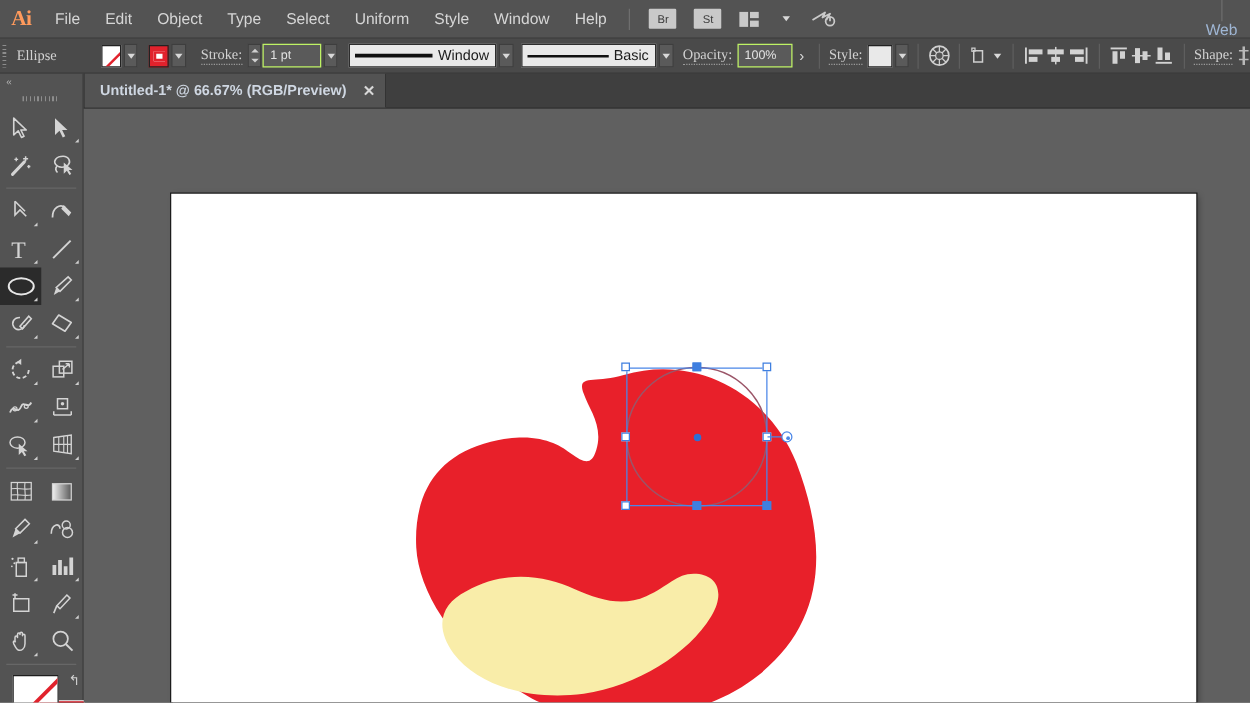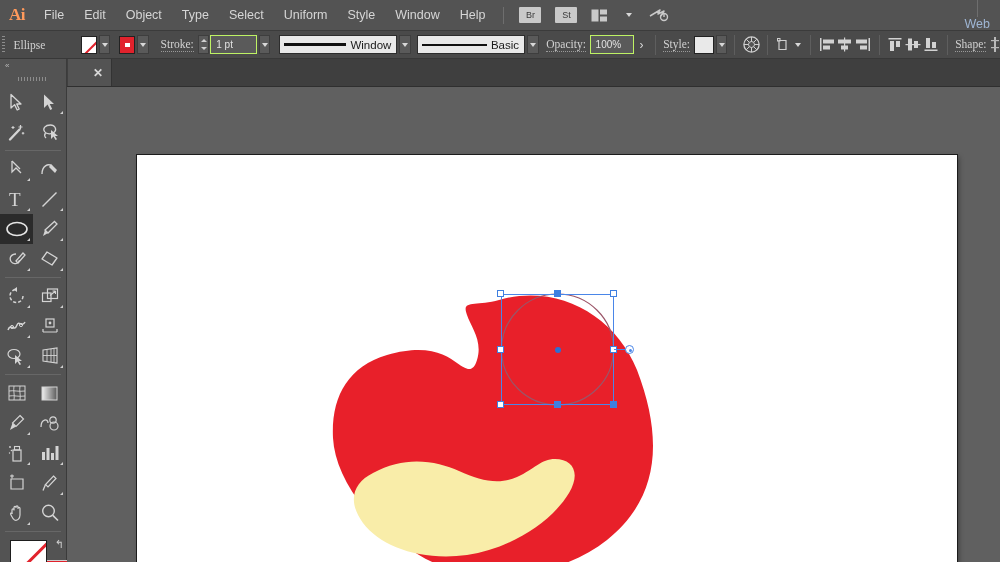--- a/index.html
+++ b/index.html
@@ -442,20 +442,21 @@
       <svg width="8" height="15" viewBox="0 0 8 15">
         <rect x="3" y="0" width="2" height="15" fill="#b8b8b8"></rect>
         <rect x="0" y="3" width="8" height="1.2" fill="#b8b8b8"></rect>
         <rect x="0" y="10" width="8" height="1.2" fill="#b8b8b8"></rect>
       </svg>
     </div>
   </div>
 
   <div class="tabbar">
     <div class="doctab">
+      <span class="title">Untitled-1* @ 66.67% (RGB/Preview)</span>
       <span class="closex">✕</span>
     </div>
   </div>
 
   <div class="toolbar">
     <div class="tb-collapse">«</div>
     <div class="tb-grip">
         <i></i>
       </div>
 

